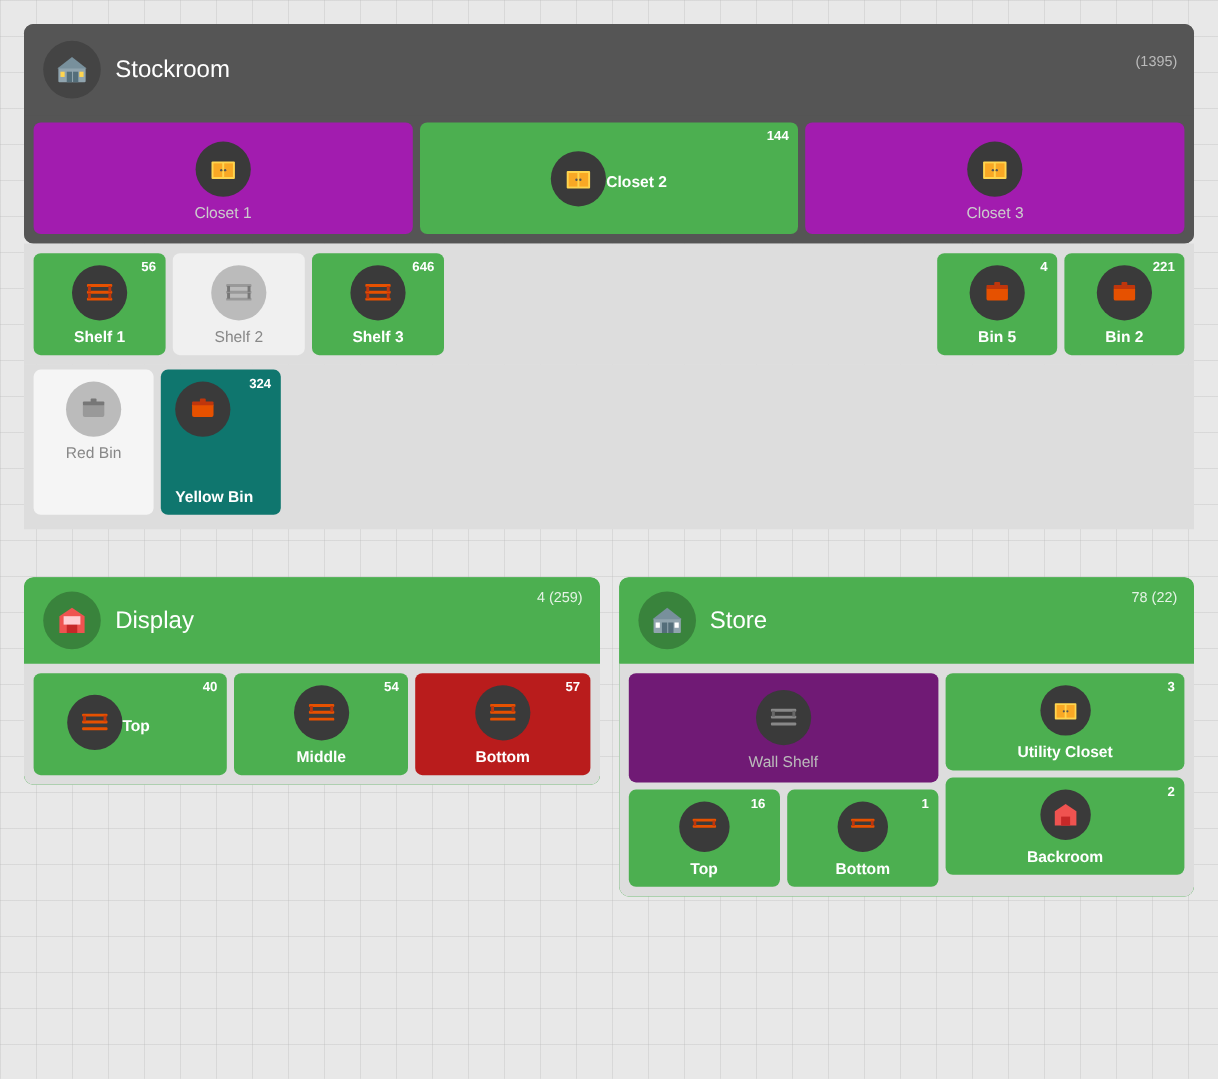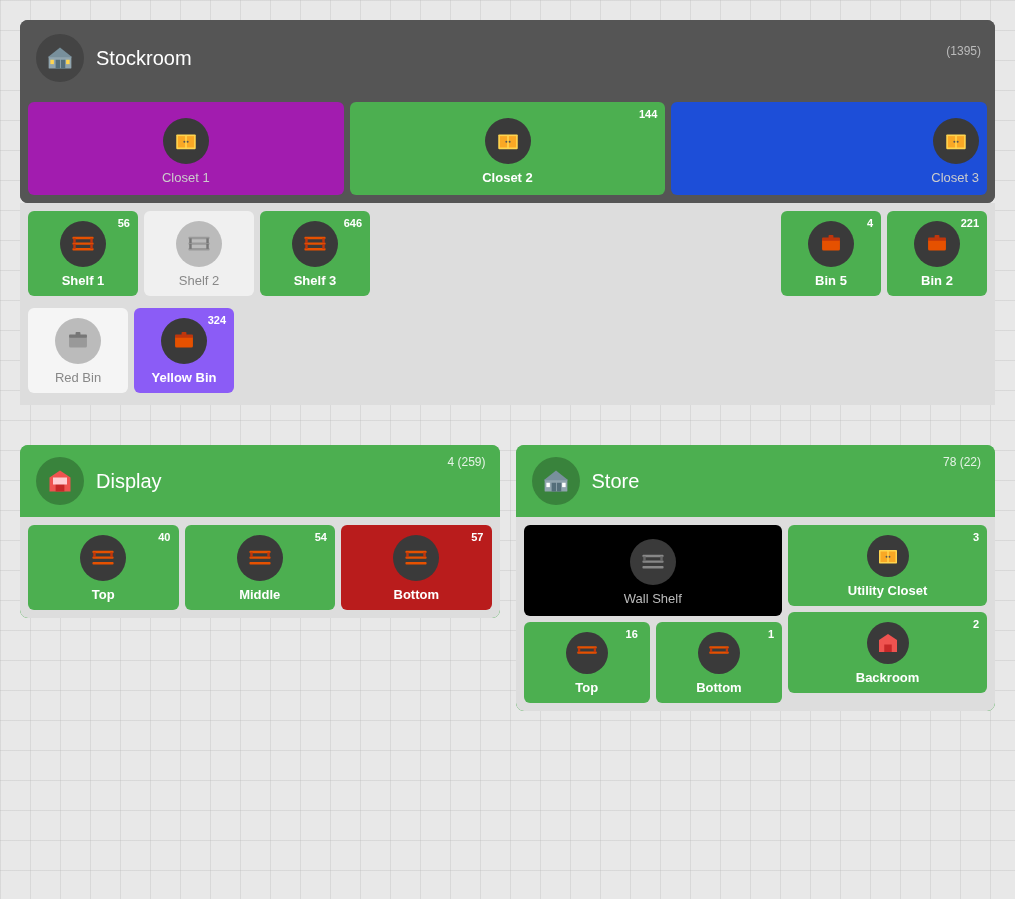--- a/index.html
+++ b/index.html
@@ -162,35 +162,35 @@
           <rect x="4" y="8" width="24" height="18" rx="1" fill="#ffd54f"></rect>
           <rect x="6" y="10" width="9" height="14" fill="#f9a825"></rect>
           <rect x="17" y="10" width="9" height="14" fill="#f9a825"></rect>
           <circle cx="14" cy="17" r="1.2" fill="#555"></circle>
           <circle cx="18" cy="17" r="1.2" fill="#555"></circle>
         </svg>
       </div>
       <span style="color:#ccc;font-size:13px;">Closet 1</span>
     </div>
 
-    <div style="flex:1; background:#4caf50; border-radius:6px; display:flex;flex-direction:column;align-items:center;justify-content:center;padding:16px 8px 10px 8px;cursor:pointer;position:relative;">
+    <div style="flex:1; background:#4caf50; border-radius:6px; display:flex;flex-direction:row;align-items:center;justify-content:center;padding:16px 8px 10px 8px;cursor:pointer;position:relative;">
       <span style="position:absolute;top:6px;right:8px;font-size:11px;color:#fff;font-weight:bold;">144</span>
       <div class="card-icon">
         <svg width="26" height="26" viewBox="0 0 32 32">
           <rect x="4" y="8" width="24" height="18" rx="1" fill="#ffd54f"></rect>
           <rect x="6" y="10" width="9" height="14" fill="#f9a825"></rect>
           <rect x="17" y="10" width="9" height="14" fill="#f9a825"></rect>
           <circle cx="14" cy="17" r="1.2" fill="#555"></circle>
           <circle cx="18" cy="17" r="1.2" fill="#555"></circle>
         </svg>
       </div>
       <span style="color:#fff;font-size:13px;font-weight:bold;">Closet 2</span>
     </div>
 
-    <div style="flex:1; background:#1d4ed8; border-radius:6px; display:flex;flex-direction:column;align-items:flex-end;justify-content:center;padding:16px 8px 10px 8px;cursor:pointer;position:relative;">
+    <div style="flex:1; background:#a21caf; border-radius:6px; display:flex;flex-direction:column;align-items:center;justify-content:center;padding:16px 8px 10px 8px;cursor:pointer;position:relative;">
       <div class="card-icon">
         <svg width="26" height="26" viewBox="0 0 32 32">
           <rect x="4" y="8" width="24" height="18" rx="1" fill="#ffd54f"></rect>
           <rect x="6" y="10" width="9" height="14" fill="#f9a825"></rect>
           <rect x="17" y="10" width="9" height="14" fill="#f9a825"></rect>
           <circle cx="14" cy="17" r="1.2" fill="#555"></circle>
           <circle cx="18" cy="17" r="1.2" fill="#555"></circle>
         </svg>
       </div>
       <span style="color:#ccc;font-size:13px;">Closet 3</span>
@@ -280,21 +280,21 @@
     <div style="width:46px;height:46px;border-radius:50%;background:#bbb;display:flex;align-items:center;justify-content:center;margin-bottom:6px;">
       <svg width="26" height="26" viewBox="0 0 32 32">
         <rect x="5" y="10" width="22" height="14" rx="2" fill="#999"></rect>
         <rect x="5" y="8" width="22" height="4" rx="1" fill="#777"></rect>
         <rect x="13" y="5" width="6" height="5" rx="1" fill="#777"></rect>
       </svg>
     </div>
     <span style="font-size:13px;">Red Bin</span>
   </div>
 
-  <div style="background:#8b5cf6;border-radius:6px;padding:10px 12px 8px 12px;cursor:pointer;position:relative;display:flex;flex-direction:column;align-items:center;color:#fff;font-weight:bold;font-size:14px;min-width:100px;">
+  <div style="background:#0f766e;border-radius:6px;padding:10px 12px 8px 12px;cursor:pointer;position:relative;display:flex;flex-direction:column;align-items:flex-start;color:#fff;font-weight:bold;font-size:14px;min-width:100px;gap:36px;">
     <span style="position:absolute;top:6px;right:8px;font-size:11px;color:#fff;font-weight:bold;">324</span>
     <div class="card-icon">
       <svg width="26" height="26" viewBox="0 0 32 32">
         <rect x="5" y="10" width="22" height="14" rx="2" fill="#e65100"></rect>
         <rect x="5" y="8" width="22" height="4" rx="1" fill="#bf360c"></rect>
         <rect x="13" y="5" width="6" height="5" rx="1" fill="#bf360c"></rect>
       </svg>
     </div>
     <span style="font-size:13px;">Yellow Bin</span>
   </div>
@@ -310,21 +310,21 @@
             <polygon points="16,4 28,12 28,28 4,28 4,12" fill="#ef5350"></polygon>
             <rect x="11" y="18" width="10" height="10" fill="#c62828"></rect>
             <rect x="8" y="12" width="16" height="8" fill="#ffcdd2"></rect>
           </svg>
         </div>
         <span class="section-title">Display</span>
         <span class="count">4 (259)</span>
       </div>
       <div class="green-body" style="display:flex;gap:6px;">
 
-        <div style="background:#4caf50;border-radius:6px;padding:10px 12px 8px 12px;cursor:pointer;position:relative;display:flex;flex-direction:column;align-items:center;color:#fff;font-weight:bold;font-size:14px;flex:1;">
+        <div style="background:#4caf50;border-radius:6px;padding:10px 12px 8px 28px;cursor:pointer;position:relative;display:flex;flex-direction:row;align-items:center;color:#fff;font-weight:bold;font-size:14px;flex:1;">
           <span style="position:absolute;top:6px;right:8px;font-size:11px;color:#fff;font-weight:bold;">40</span>
           <div class="card-icon">
             <svg width="26" height="26" viewBox="0 0 32 32">
               <rect x="3" y="7" width="26" height="3" rx="1" fill="#e65100"></rect>
               <rect x="3" y="14" width="26" height="3" rx="1" fill="#e65100"></rect>
               <rect x="3" y="21" width="26" height="3" rx="1" fill="#e65100"></rect>
               <rect x="4" y="9" width="3" height="6" fill="#bf360c"></rect>
               <rect x="25" y="9" width="3" height="6" fill="#bf360c"></rect>
             </svg>
           </div>
@@ -376,21 +376,21 @@
           </svg>
         </div>
         <span class="section-title">Store</span>
         <span class="count">78 (22)</span>
       </div>
       <div class="green-body">
         <div style="display:flex;gap:6px;">
 
           <div style="flex:1.3;display:flex;flex-direction:column;gap:6px;">
 
-            <div style="background:#000000;border-radius:6px;padding:14px 12px 10px 12px;cursor:pointer;position:relative;display:flex;flex-direction:column;align-items:center;color:#bbb;font-size:14px;min-height:80px;justify-content:center;">
+            <div style="background:#701a75;border-radius:6px;padding:14px 12px 10px 12px;cursor:pointer;position:relative;display:flex;flex-direction:column;align-items:center;color:#bbb;font-size:14px;min-height:80px;justify-content:center;">
               <div style="width:46px;height:46px;border-radius:50%;background:#3a3a3a;display:flex;align-items:center;justify-content:center;margin-bottom:6px;">
                 <svg width="26" height="26" viewBox="0 0 32 32">
                   <rect x="3" y="7" width="26" height="3" rx="1" fill="#888"></rect>
                   <rect x="3" y="14" width="26" height="3" rx="1" fill="#888"></rect>
                   <rect x="3" y="21" width="26" height="3" rx="1" fill="#888"></rect>
                   <rect x="4" y="9" width="3" height="6" fill="#666"></rect>
                   <rect x="25" y="9" width="3" height="6" fill="#666"></rect>
                 </svg>
               </div>
               <span style="font-size:13px;">Wall Shelf</span>

